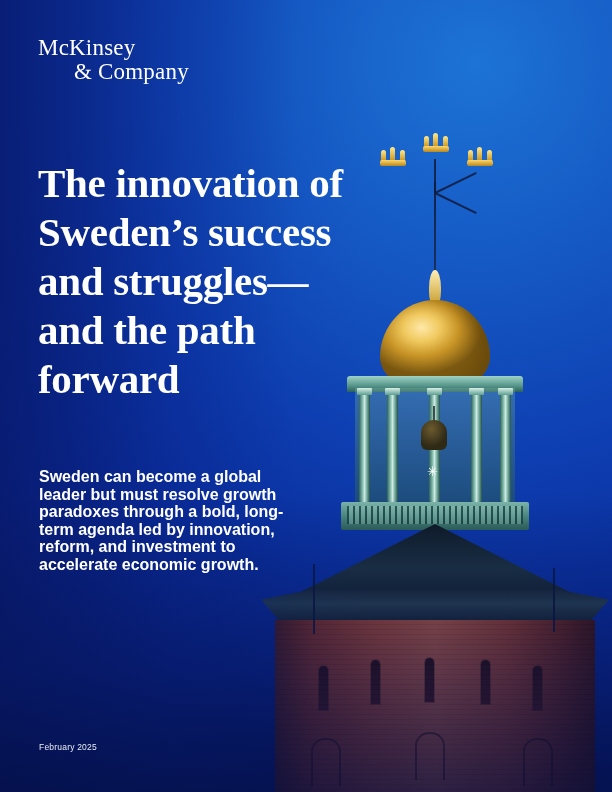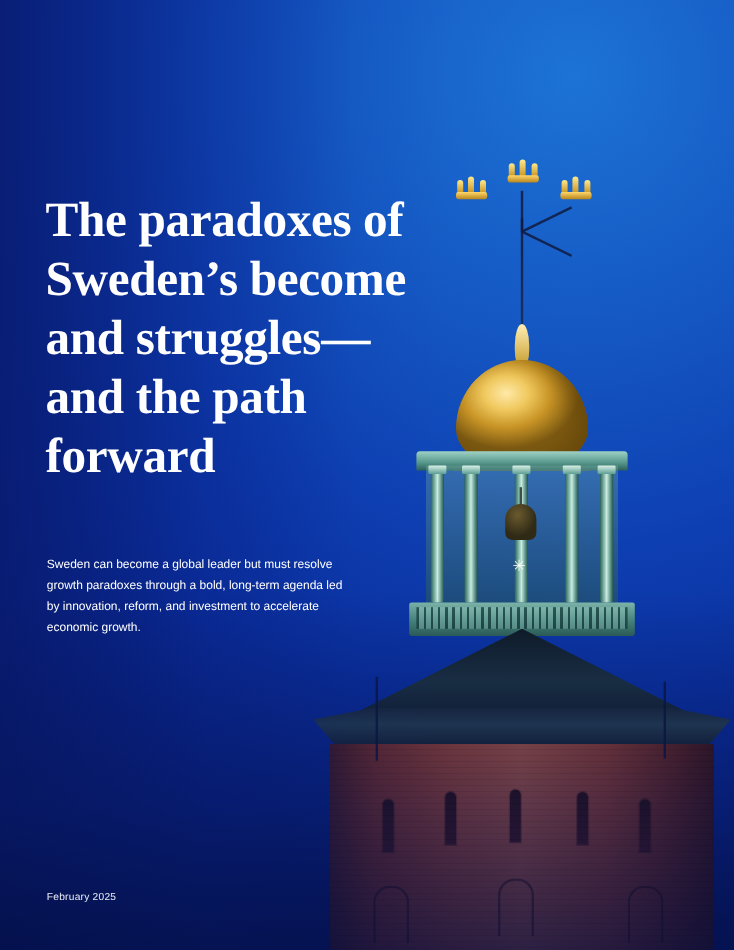--- a/index.html
+++ b/index.html
@@ -271,22 +271,23 @@
     line-height: 49px;
     letter-spacing: -0.3px;
   }
 
   .deck {
     position: absolute;
     left: 39px;
     top: 452px;
     width: 252px;
     color: #ffffff;
-    font-size: 10px;
+    font-size: 16px;
     line-height: 17.5px;
+    font-weight: bold;
   }
 
   .date {
     position: absolute;
     left: 39px;
     top: 742px;
     color: #e8ecf5;
     font-size: 8.5px;
     letter-spacing: 0.2px;
   }
@@ -360,20 +361,24 @@
       <div class="tower-arch" style="left:248px; top:118px;"></div>
     </div>
 
     <div class="antenna" style="left:58px; top:444px; height:70px;"></div>
     <div class="antenna" style="left:298px; top:448px; height:64px;"></div>
   </div>
 
   <div class="bg-left-fade"></div>
   <div class="bg-bottom-fade"></div>
 
-
-  <h1 class="headline">The paradoxes of Sweden’s become and struggles—and the path forward</h1>
+  <div class="logo">
+    <span>McKinsey</span>
+    <span class="l2">&amp; Company</span>
+  </div>
+
+  <h1 class="headline">The innovation of Sweden’s success and struggles—and the path forward</h1>
 
   <p class="deck">Sweden can become a global leader but must resolve growth paradoxes through a bold, long-term agenda led by innovation, reform, and investment to accelerate economic growth.</p>
 
   <div class="date">February 2025</div>
 
 </div>
 
 </body></html>

